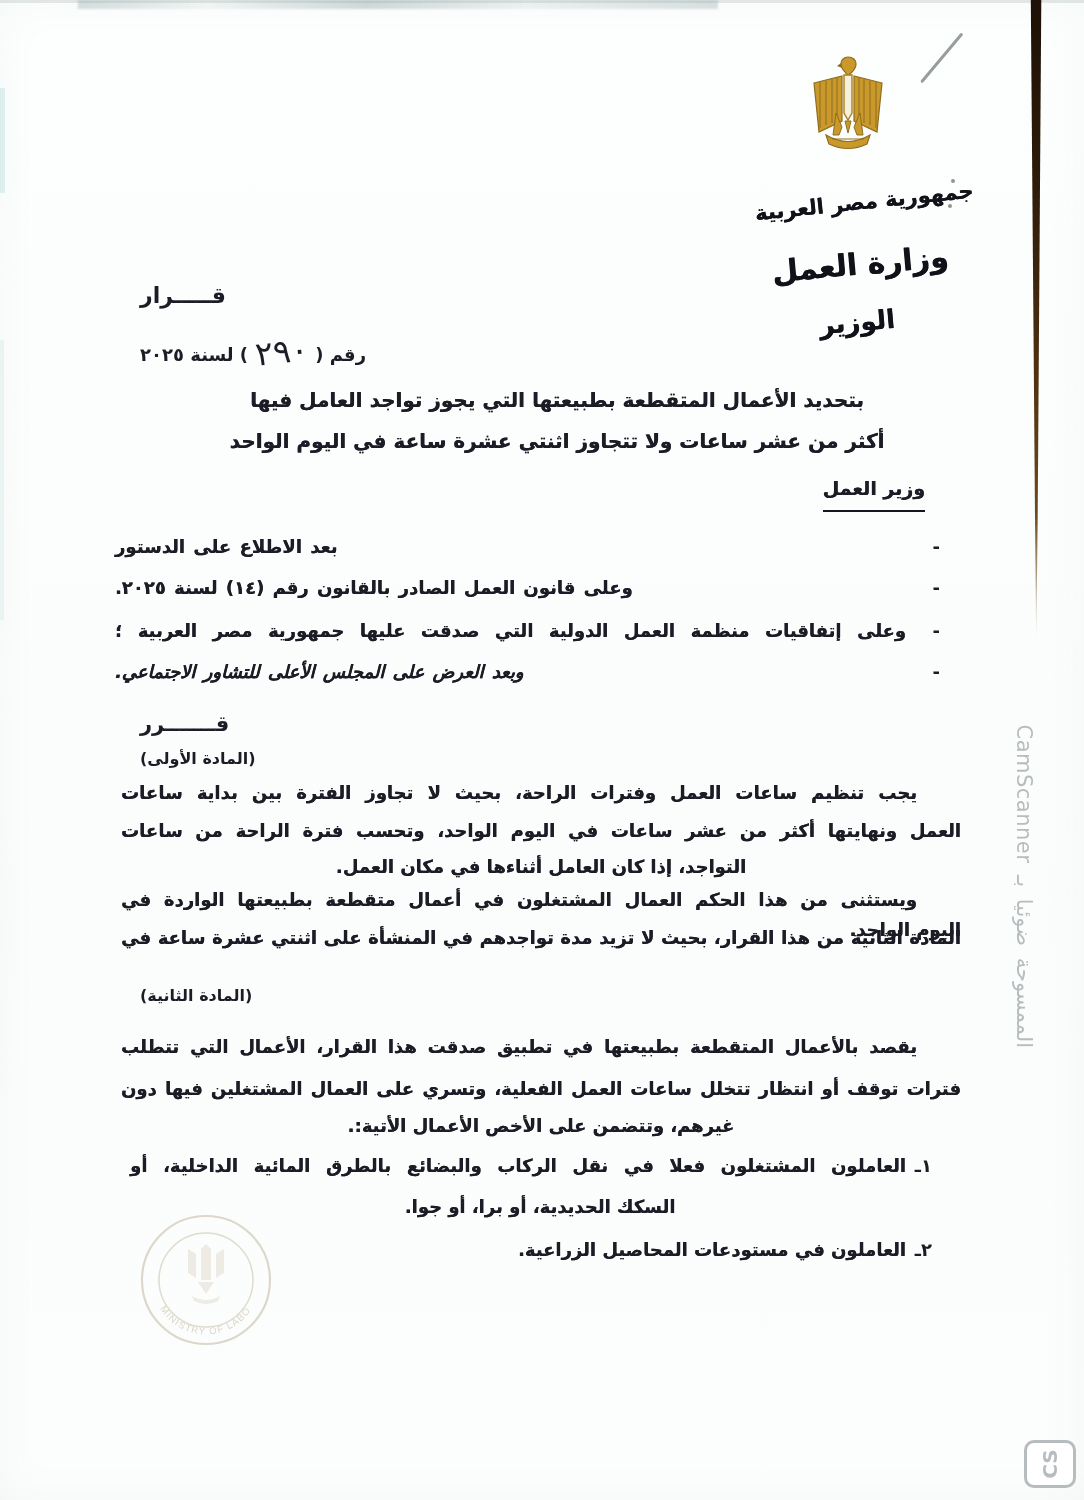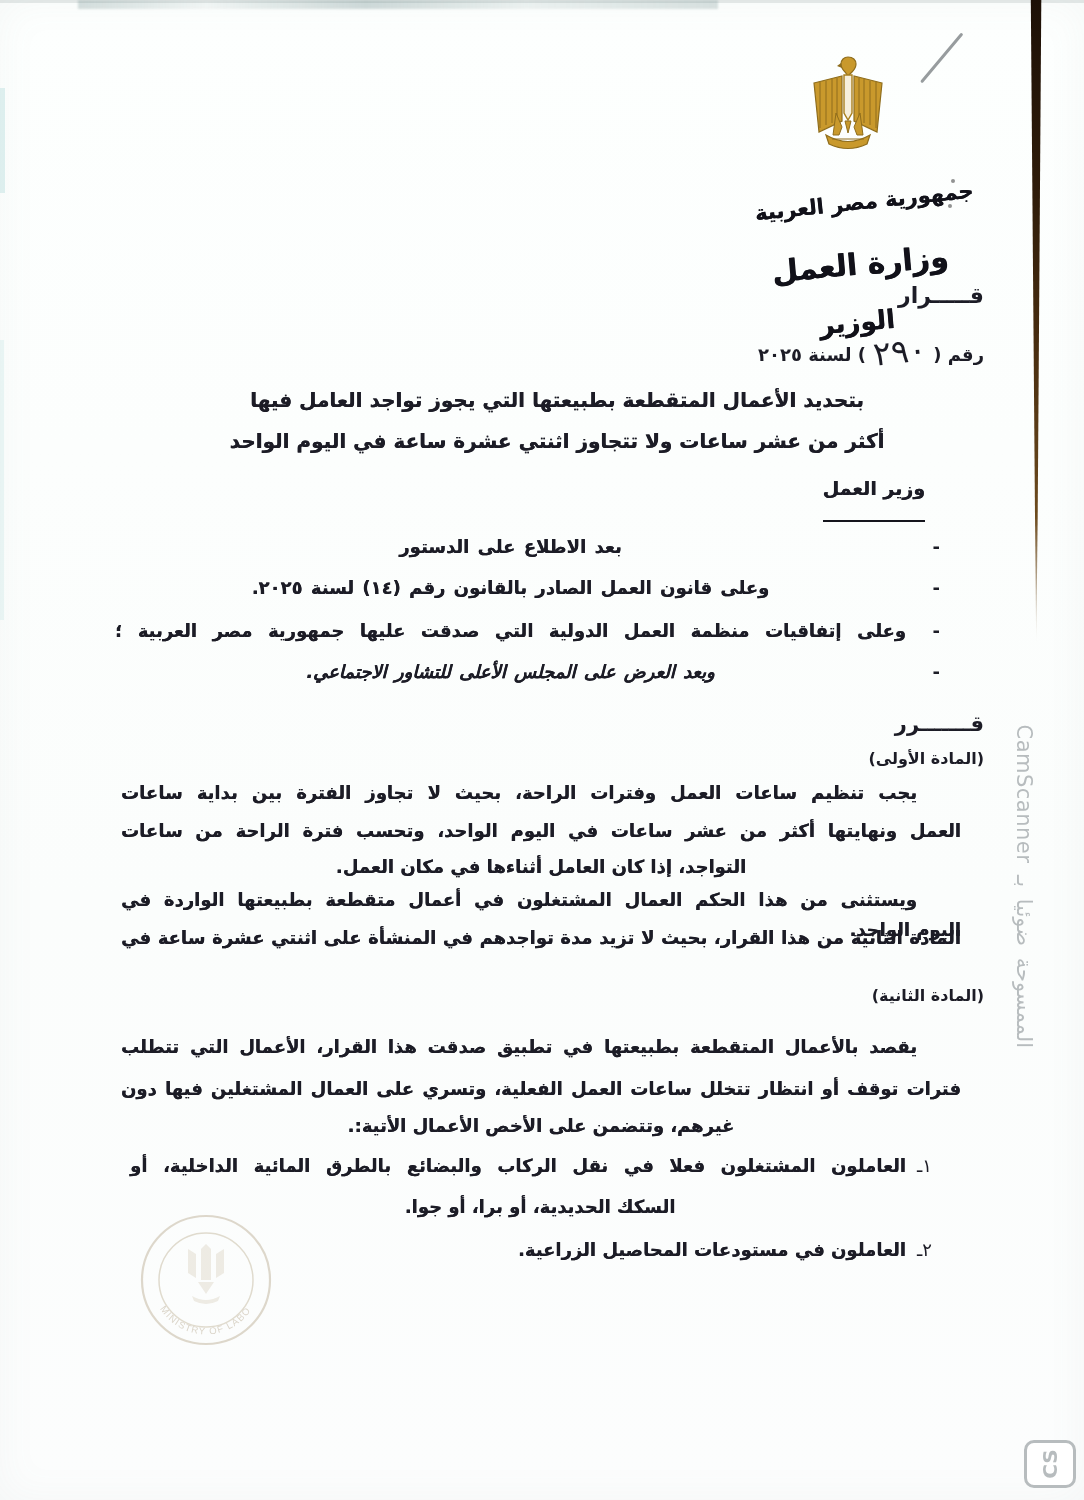--- a/index.html
+++ b/index.html
@@ -24,43 +24,43 @@
     clip-path:polygon(12% 0,82% 0,58% 80%,48% 100%,40% 80%);}
   .left-mark1{left:0;top:88px;width:5px;height:105px;background:rgba(170,215,215,.35);}
   .left-mark2{left:0;top:340px;width:4px;height:280px;background:rgba(190,225,225,.28);}
   .speck{width:4px;height:4px;border-radius:50%;background:rgba(40,40,40,.5);}
   
   .callig{white-space:nowrap;font-weight:700;color:#111119;text-shadow:.4px 0 currentColor;}
   .callig-republic{left:864px;top:202px;font-size:21px;transform:translate(-50%,-50%) rotate(-6deg);}
   .callig-ministry{left:860px;top:264px;font-size:30px;transform:translate(-50%,-50%) rotate(-5deg);}
   .callig-minister{left:857px;top:322px;font-size:26px;transform:translate(-50%,-50%) rotate(-5deg);}
   
-  .center-block{left:140px;right:100px;text-align:right;font-weight:700;}
+  .center-block{left:140px;right:100px;text-align:left;font-weight:700;}
   .decree-word{top:283px;font-size:22px;letter-spacing:1px;}
   .number-line{top:330px;font-size:18px;}
   .hand-number{display:inline-block;font-size:33px;font-weight:400;letter-spacing:2px;
     transform:rotate(-6deg) translateY(2px);margin:0 7px;}
   .subject{position:absolute;left:135px;right:105px;text-align:center;font-size:20px;font-weight:700;
     text-shadow:.3px 0 currentColor;}
   .minister-heading{top:477px;right:159px;font-size:19px;font-weight:700;
-    border-bottom:2.5px solid #15151d;padding-bottom:21px;text-shadow:.3px 0 currentColor;}
+    border-bottom:2.5px solid #15151d;padding-bottom:11px;text-shadow:.3px 0 currentColor;}
   
   .pre-dash{right:144px;font-size:18px;font-weight:700;}
-  .pre-item{right:178px;left:115px;text-align:center;font-size:18px;font-weight:700;word-spacing:2px;
+  .pre-item{right:178px;left:115px;text-align:left;font-size:18px;font-weight:700;word-spacing:2px;
     text-shadow:.25px 0 currentColor;}
   .pre-item.stretch{text-align:justify;text-align-last:justify;}
   
   .mid-word{top:712px;font-size:21px;letter-spacing:1px;}
   .article-heading{font-size:16px;}
   .pline{position:absolute;left:121px;right:123px;direction:rtl;font-size:18px;font-weight:700;
     text-align:justify;text-align-last:justify;text-shadow:.25px 0 currentColor;}
   .pline.first{padding-right:44px;}
   .pline.center-last{text-align-last:center;}
   .pline.right-last{text-align:right;text-align-last:right;}
-  .item-marker{right:152px;font-size:18px;font-weight:400;}
+  .item-marker{right:152px;font-size:18px;font-weight:700;}
   .item-line{position:absolute;right:178px;left:130px;direction:rtl;font-size:18px;font-weight:700;
     text-align:justify;text-align-last:justify;text-shadow:.25px 0 currentColor;}
   .item-line.centered{left:120px;right:124px;text-align-last:center;}
   .item-line.rightonly{text-align:right;text-align-last:right;}
   
   .stamp{left:112px;top:1196px;opacity:.45;}
   
   .wm-text{left:651px;top:1048px;width:385px;height:26px;transform-origin:top right;
     transform:rotate(90deg);direction:rtl;text-align:right;font-size:21px;color:#b7bcbe;
     white-space:nowrap;word-spacing:5px;letter-spacing:.5px;}

